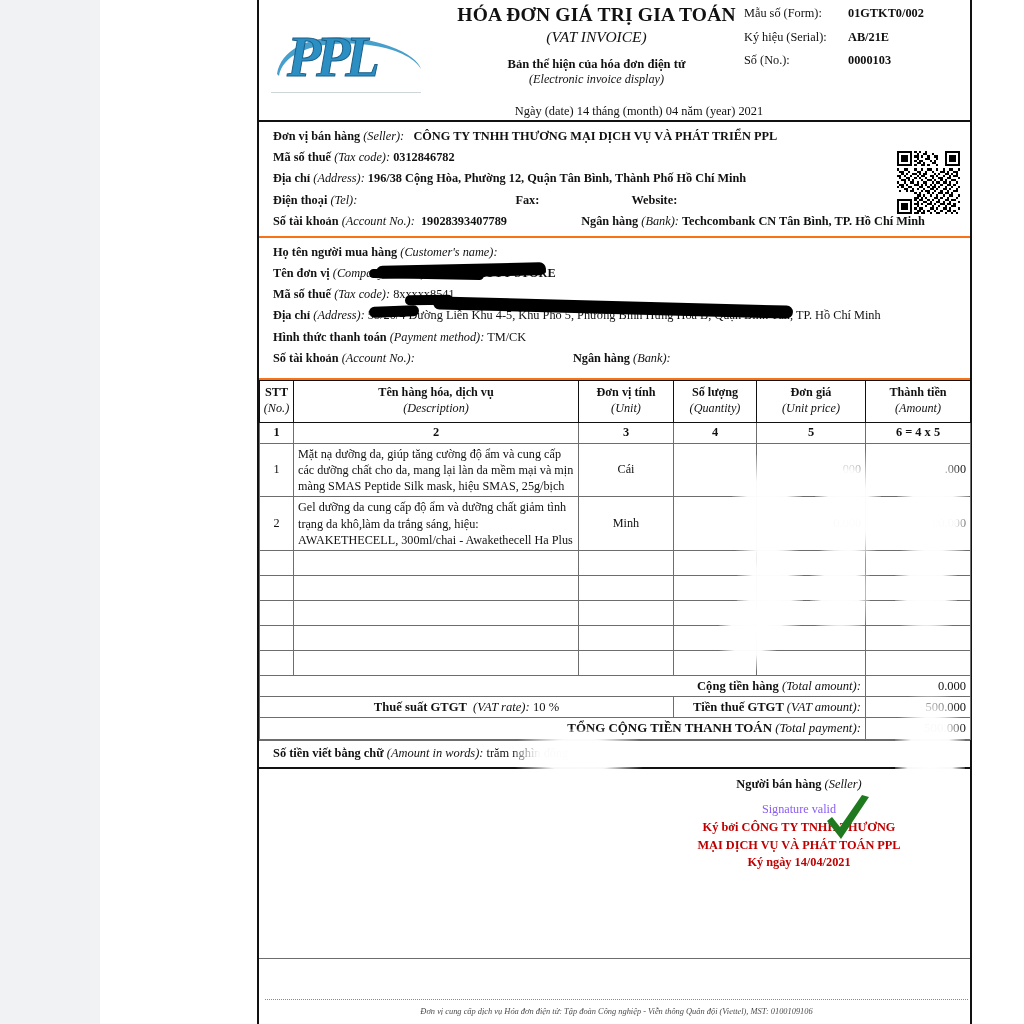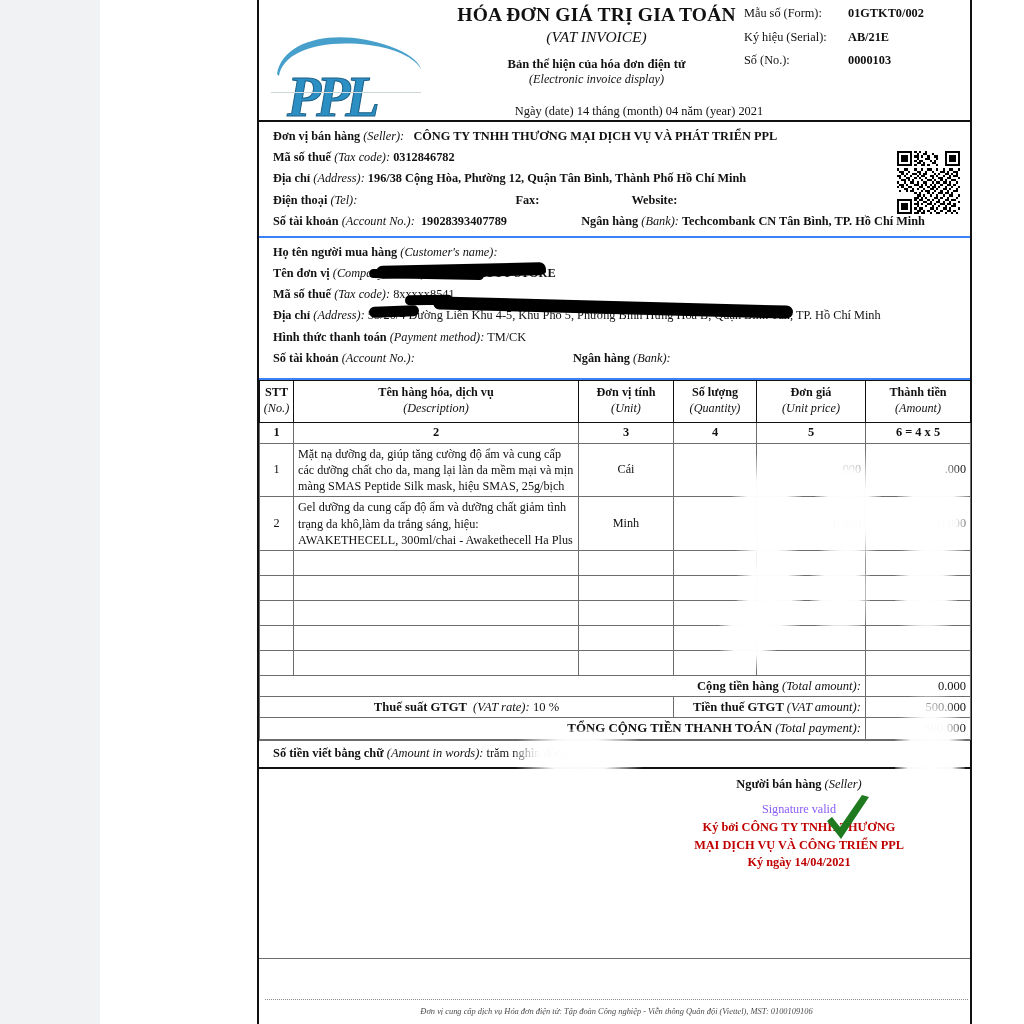--- a/index.html
+++ b/index.html
@@ -66,21 +66,20 @@
   }
   .logo-text {
     position: absolute;
     left: 18px; top: 8px;
     font-family: "Liberation Serif", serif;
     font-size: 56px;
     font-weight: bold;
     font-style: italic;
     letter-spacing: -5px;
     color: #2b8fc4;
-    margin-top: 40px;
     -webkit-text-stroke: 1px #1d5f86;
   }
   .logo-line {
     position: absolute;
     left: 2px; top: 78px;
     width: 150px; height: 1px;
     background: #cfd6da;
   }
   .title-block {
     position: absolute;
@@ -123,21 +122,21 @@
     font-size: 12.3px;
   }
   .meta-row { display: flex; margin-bottom: 8px; }
   .meta-lbl { width: 104px; }
   .meta-val { font-weight: bold; }
 
   
   .party {
     position: relative;
     padding: 7px 0 6px 14px;
-    border-bottom: 2px solid #3b82f6;
+    border-bottom: 2px solid #f97316;
   }
   .prow { margin-bottom: 5.5px; font-size: 12.3px; white-space: nowrap; }
   .prow:last-child { margin-bottom: 0; }
   .qr {
     position: absolute;
     right: 10px; top: 29px;
     width: 63px; height: 63px;
     background-color: #fff;
   }
   .sp-fax  { display:inline-block; width: 152px; }
@@ -741,21 +740,21 @@
 
       <div class="signs">
 
         <div class="sign-col sign-seller">
           <div>
             <span class="lbl-vn">Người bán hàng</span>
             <span class="lbl-en">(Seller)</span>
           </div>
           <div class="sig-valid">Signature valid</div>
           <div class="sig-red">Ký bởi CÔNG TY TNHH THƯƠNG</div>
-          <div class="sig-red">MẠI DỊCH VỤ VÀ CÔNG TRIỂN PPL</div>
+          <div class="sig-red">MẠI DỊCH VỤ VÀ PHÁT TOÁN PPL</div>
           <div class="sig-red">Ký ngày 14/04/2021</div>
         </div>
 
         <svg class="checkmark" viewBox="0 0 54 54">
           <path d="M8,28 L22,46 L50,4 L43,2 L21,34 L13,24 Z" fill="#1f7a1f"></path>
         </svg>
       </div>
 
       <div class="dotline"></div>
       <div class="footer-note">Đơn vị cung cấp dịch vụ Hóa đơn điện tử: Tập đoàn Công nghiệp - Viễn thông Quân đội (Viettel), MST: 0100109106</div>

